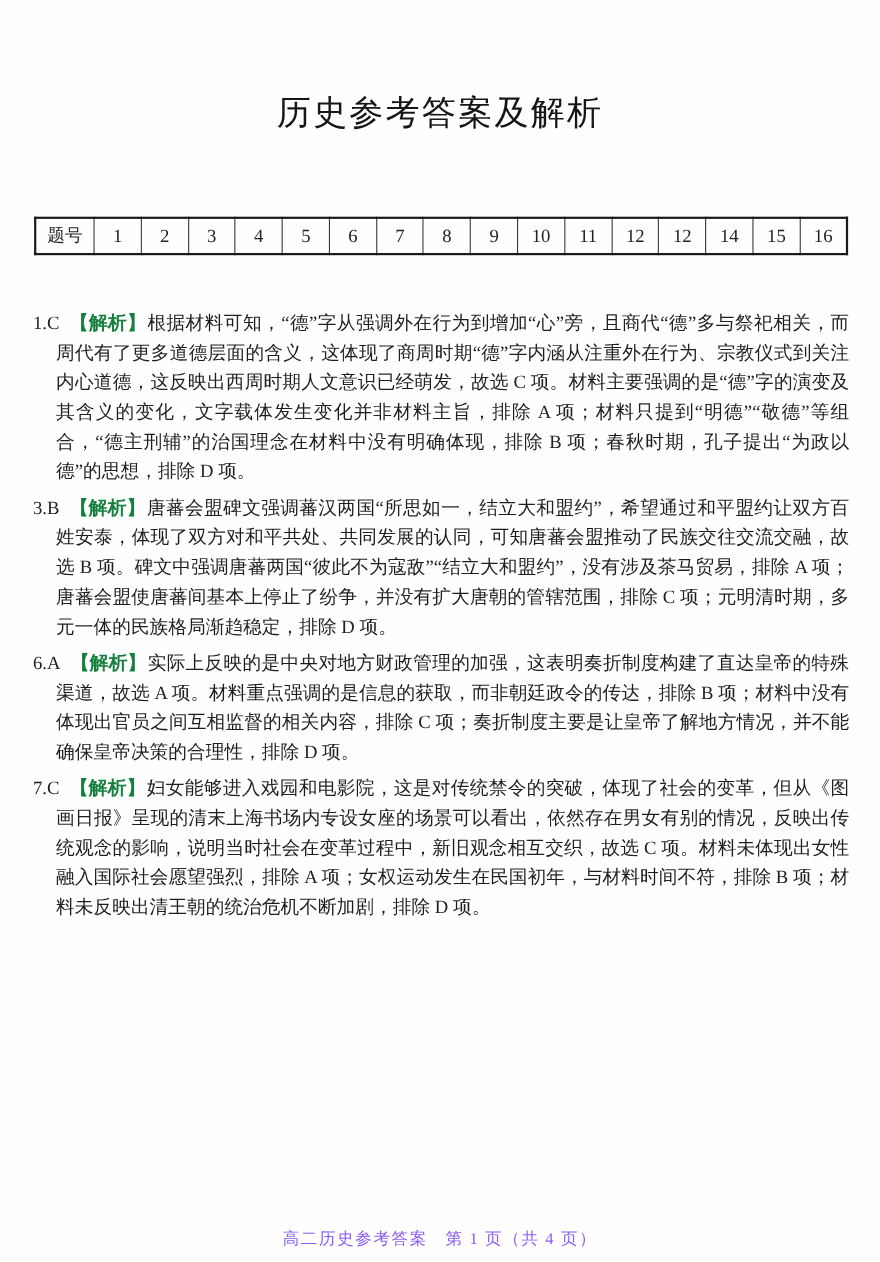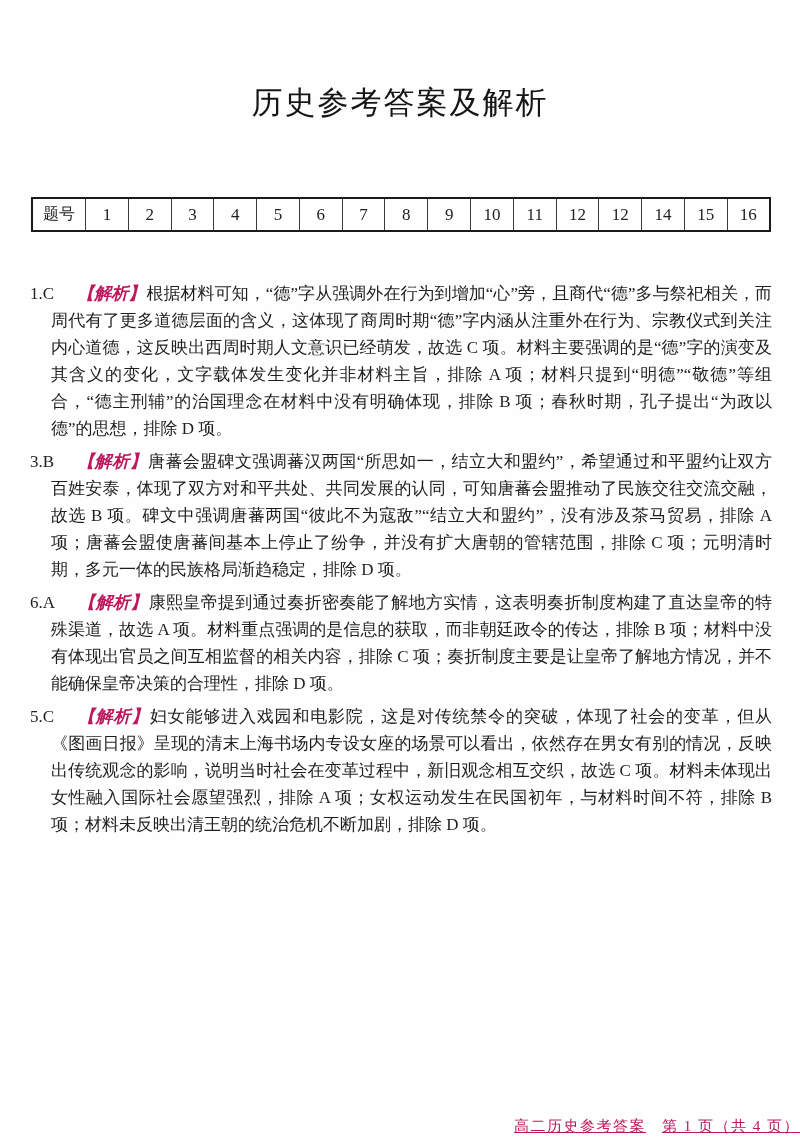--- a/index.html
+++ b/index.html
@@ -51,37 +51,35 @@
     font-size: 17px;
     line-height: 27px;
     text-align: justify;
     color: #1e1e1e;
   }
   .exp-item {
     padding-left: 21px;
     text-indent: -21px;
     margin-bottom: 6px;
   }
-  .exp-num { margin-right: 23px; }
+  .exp-num { margin-right: 9px; }
   .exp-tag {
     font-family: "Liberation Sans", "DejaVu Sans", sans-serif;
     font-weight: bold;
     margin-right: 1px;
-    color: #be185d;
-    font-style: italic;
+    color: #15803d;
   }
   .footer {
     position: absolute;
     left: 0; top: 1117px;
     width: 100%;
-    text-align: right;
+    text-align: center;
     font-size: 15px;
     letter-spacing: 1.5px;
-    color: #be185d;
-    text-decoration: underline;
+    color: #8b5cf6;
   }
   .footer .gap { display: inline-block; width: 16px; }
 </style>
 </head>
 <body>
 
 <div class="page">
 
   <h1 class="title">历史参考答案及解析</h1>
 
@@ -115,25 +113,25 @@
   </div>
 
 
   <div class="exp-item">
     <span class="exp-num">3.B</span><span class="exp-tag">【解析】</span><span class="exp-text">唐蕃会盟碑文强调蕃汉两国“所思如一，结立大和盟约”，希望通过和平盟约让双方百姓安泰，体现了双方对和平共处、共同发展的认同，可知唐蕃会盟推动了民族交往交流交融，故选 B 项。碑文中强调唐蕃两国“彼此不为寇敌”“结立大和盟约”，没有涉及茶马贸易，排除 A 项；唐蕃会盟使唐蕃间基本上停止了纷争，并没有扩大唐朝的管辖范围，排除 C 项；元明清时期，多元一体的民族格局渐趋稳定，排除 D 项。</span>
   </div>
 
 
 
   <div class="exp-item">
-    <span class="exp-num">6.A</span><span class="exp-tag">【解析】</span><span class="exp-text">康熙皇帝提到通过奏折密奏能了解地方实情，这表明奏折制度构建了直达皇帝的特殊渠道，故选 A 项。材料重点强调的是信息的获取，而非朝廷政令的传达，排除 B 项；材料中没有体现出官员之间互相监督的相关内容，排除 C 项；奏折制度主要是让皇帝了解地方情况，并不能确保皇帝决策的合理性，排除 D 项。</span>
+    <span class="exp-num">6.A</span><span class="exp-tag">【解析】</span><span class="exp-text">实际上反映的是中央对地方财政管理的加强，这表明奏折制度构建了直达皇帝的特殊渠道，故选 A 项。材料重点强调的是信息的获取，而非朝廷政令的传达，排除 B 项；材料中没有体现出官员之间互相监督的相关内容，排除 C 项；奏折制度主要是让皇帝了解地方情况，并不能确保皇帝决策的合理性，排除 D 项。</span>
   </div>
 
   <div class="exp-item">
-    <span class="exp-num">5.C</span><span class="exp-tag">【解析】</span><span class="exp-text">妇女能够进入戏园和电影院，这是对传统禁令的突破，体现了社会的变革，但从《图画日报》呈现的清末上海书场内专设女座的场景可以看出，依然存在男女有别的情况，反映出传统观念的影响，说明当时社会在变革过程中，新旧观念相互交织，故选 C 项。材料未体现出女性融入国际社会愿望强烈，排除 A 项；女权运动发生在民国初年，与材料时间不符，排除 B 项；材料未反映出清王朝的统治危机不断加剧，排除 D 项。</span>
+    <span class="exp-num">7.C</span><span class="exp-tag">【解析】</span><span class="exp-text">妇女能够进入戏园和电影院，这是对传统禁令的突破，体现了社会的变革，但从《图画日报》呈现的清末上海书场内专设女座的场景可以看出，依然存在男女有别的情况，反映出传统观念的影响，说明当时社会在变革过程中，新旧观念相互交织，故选 C 项。材料未体现出女性融入国际社会愿望强烈，排除 A 项；女权运动发生在民国初年，与材料时间不符，排除 B 项；材料未反映出清王朝的统治危机不断加剧，排除 D 项。</span>
   </div>
 </div>
 
   <div class="footer">
     <span>高二历史参考答案</span><span class="gap"></span><span>第 1 页（共 4 页）</span>
   </div>
 
 </div>
 
 </body></html>

